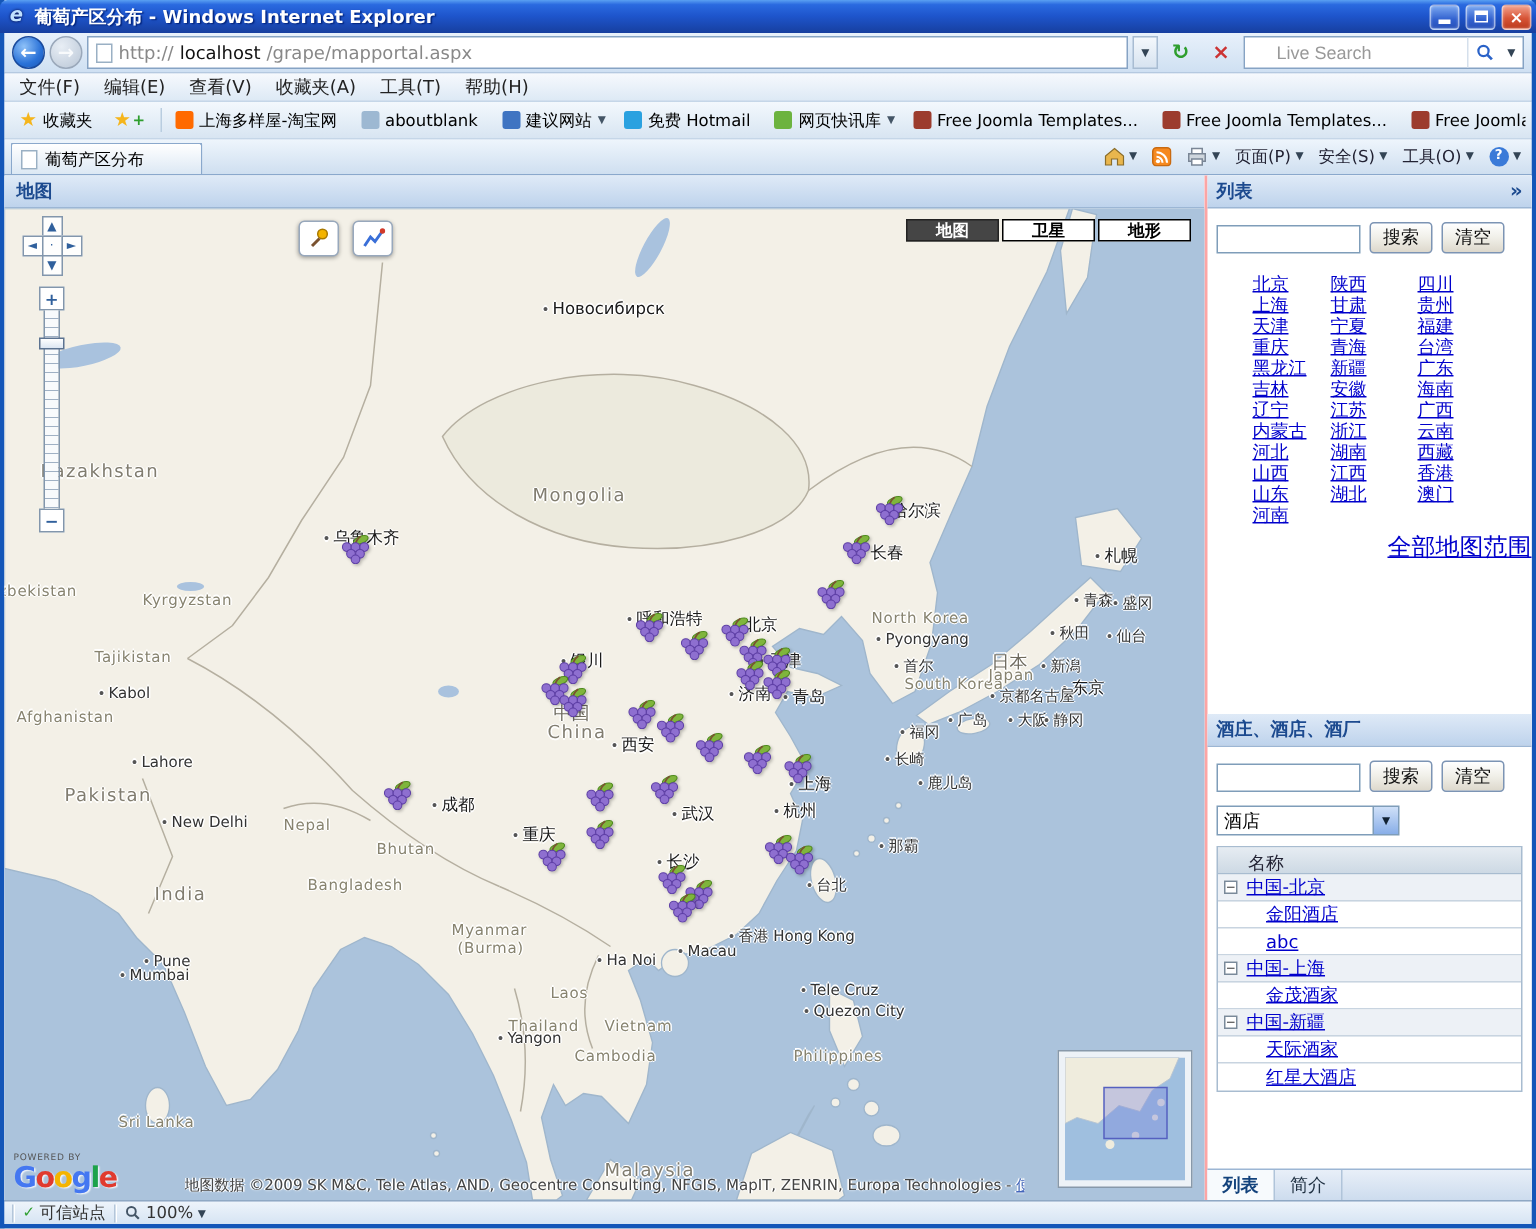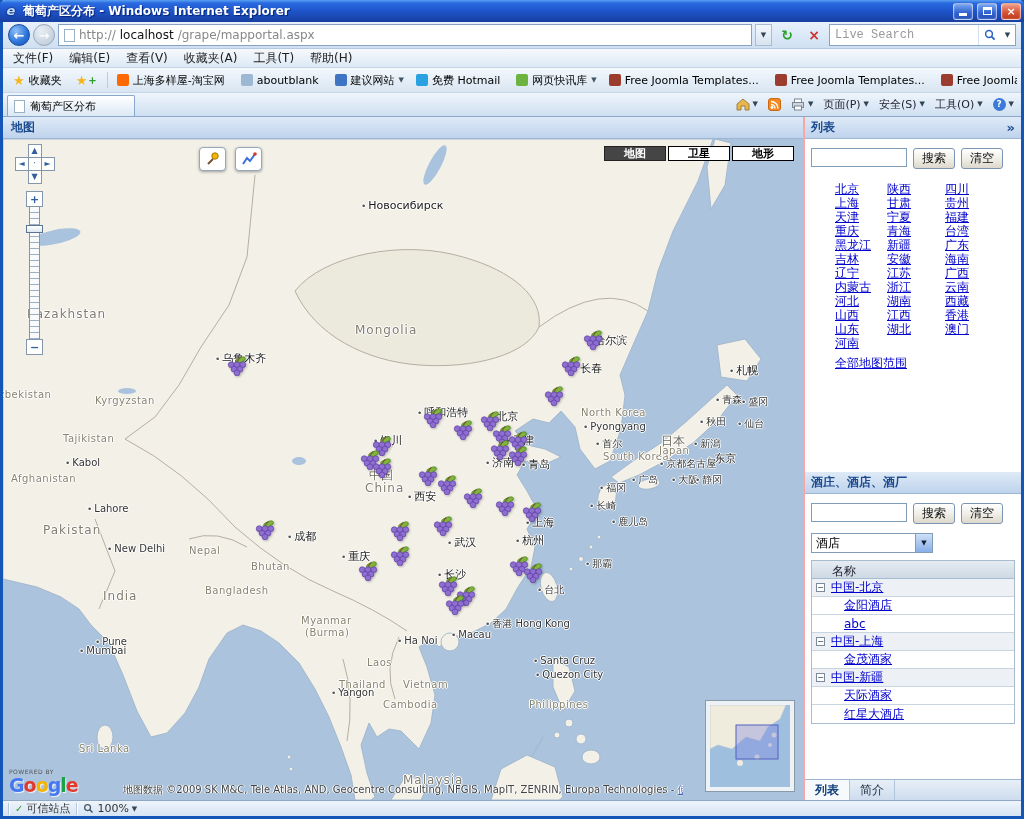--- a/index.html
+++ b/index.html
@@ -37,21 +37,21 @@
   .url-scheme,.url-path { color:#888; }
   .url-host { color:#111; }
   .addr-dd { width:17px; height:22px; display:flex; align-items:center; justify-content:center;
     font-size:7px; color:#345; background:linear-gradient(#f4f8fc,#d7e3f0); border:1px solid #a8bcd2; }
   .tool-sq { width:24px; height:22px; display:flex; align-items:center; justify-content:center;
     font-size:14px; font-weight:bold; }
   .refresh-glyph { color:#2e9e2e; }
   .stop-glyph { color:#cc3333; }
   .search-box { width:187px; height:22px; background:#fff; border:1px solid #86a3c4; display:flex; align-items:center; }
   .search-input { flex:1; min-width:0; border:0; outline:none; font-size:12px; padding:0 5px;
-    font-family:Liberation Mono, monospace; color:#333; }
+    font-family:Liberation Sans, sans-serif; color:#333;margin-left:16px; }
   .search-input::placeholder { color:#999; }
   .search-btn { width:22px; height:100%; display:flex; align-items:center; justify-content:center;
     border-left:1px solid #d5e0ec; }
   .search-dd { width:15px; height:100%; display:flex; align-items:center; justify-content:center;
     font-size:7px; color:#345; }
 
   
   .menubar { height:19px; flex:0 0 19px; display:flex; align-items:center; padding-left:2px;
     background:linear-gradient(#f6f9fd,#dde9f5); border-bottom:1px solid #c5d6e8; }
   .menu-item { padding:1px 8px; color:#222; }
@@ -138,28 +138,28 @@
     background:rgba(255,255,255,.78); border:1px solid #8899aa; padding:4px; }
   .overview svg { width:100%; height:100%; display:block; }
 
   
   .sidebar { width:218px; flex:0 0 218px; border-left:2px solid #fca5a5; background:#fff;
     display:flex; flex-direction:column; min-height:0; }
   .sb-header { height:22px; flex:0 0 22px; background:linear-gradient(#dfeaf7,#bed3ec);
     border-bottom:1px solid #9cb6d4; color:#1c4a8f; font-weight:bold; display:flex;
     align-items:center; justify-content:space-between; padding:0 6px; }
   .collapse { color:#1c4a8f; font-size:13px; font-weight:bold; }
-  .search-row { display:flex; gap:6px; padding:9px 6px 6px; align-items:flex-start; }
+  .search-row { display:flex; gap:6px; padding:9px 6px 6px; align-items:flex-end; }
   .xp-input { width:96px; height:19px; border:1px solid #7f9db9; font-size:12px; padding:0 3px; font-family:inherit; }
   .xp-btn { height:21px; padding:0 8px; font-size:12px; font-family:inherit; color:#111;
     background:linear-gradient(#fff,#f0efe8 50%,#ddd8cc); border:1px solid #7c94b4; border-radius:3px; }
   .prov-grid { display:grid; grid-template-columns:52px 58px 58px; padding:8px 0 0 30px; row-gap:1px; }
   .prov-link,.full-map,.vt-link { color:#0000cc; text-decoration:underline; cursor:pointer; }
   .prov-link { font-size:12px; line-height:13px; }
-  .full-map { display:inline-block; margin:5px 0 0 30px; font-size:12px; }
+  .full-map { display:inline-block; margin:5px 0 0 30px; font-size:16px;text-align:right; }
   .sb-gap { height:100px; flex:0 0 auto; }
   .select-row { padding:3px 6px 6px; }
   .xp-select { width:122px; height:20px; border:1px solid #7f9db9; background:#fff; display:flex;
     align-items:center; padding-left:4px; font-size:12px; }
   .select-arrow { margin-left:auto; width:17px; height:18px; border-left:1px solid #7f9db9;
     background:linear-gradient(#cfe0f8,#88aee8); display:flex; align-items:center; justify-content:center;
     font-size:7px; color:#123; }
   .venue-table { margin:1px 6px 0; border:1px solid #a8bcd0; font-size:12px; }
   .vt-header { background:linear-gradient(#e6ecf2,#cdd9e4); border-bottom:1px solid #a8bcd0;
     padding:2px 4px 2px 20px; color:#223; height:18px; }
@@ -559,21 +559,21 @@
             <div class="map-label city-sm" style="left: 586px; top: 360px;">长崎</div>
 
             <div class="map-label city-sm" style="left: 608px; top: 376px;">鹿儿岛</div>
 
             <div class="map-label city-sm" style="left: 582px; top: 418px;">那霸</div>
 
             <div class="map-label city-sm" style="left: 394px; top: 496px;">Ha Noi</div>
 
             <div class="map-label city-sm" style="left: 328px; top: 548px;">Yangon</div>
 
-            <div class="map-label city-sm" style="left: 530px; top: 516px;">Santa Cruz</div>
+            <div class="map-label city-sm" style="left: 530px; top: 516px;">Tele Cruz</div>
 
             <div class="map-label city-sm" style="left: 532px; top: 530px;">Quezon City</div>
           </div>
 
         <div>
 
             <div class="grape-marker" style="left: 234px; top: 229px;">
               <svg viewBox="0 0 22 20">
                 <use href="#grape-sym"></use>
               </svg>

